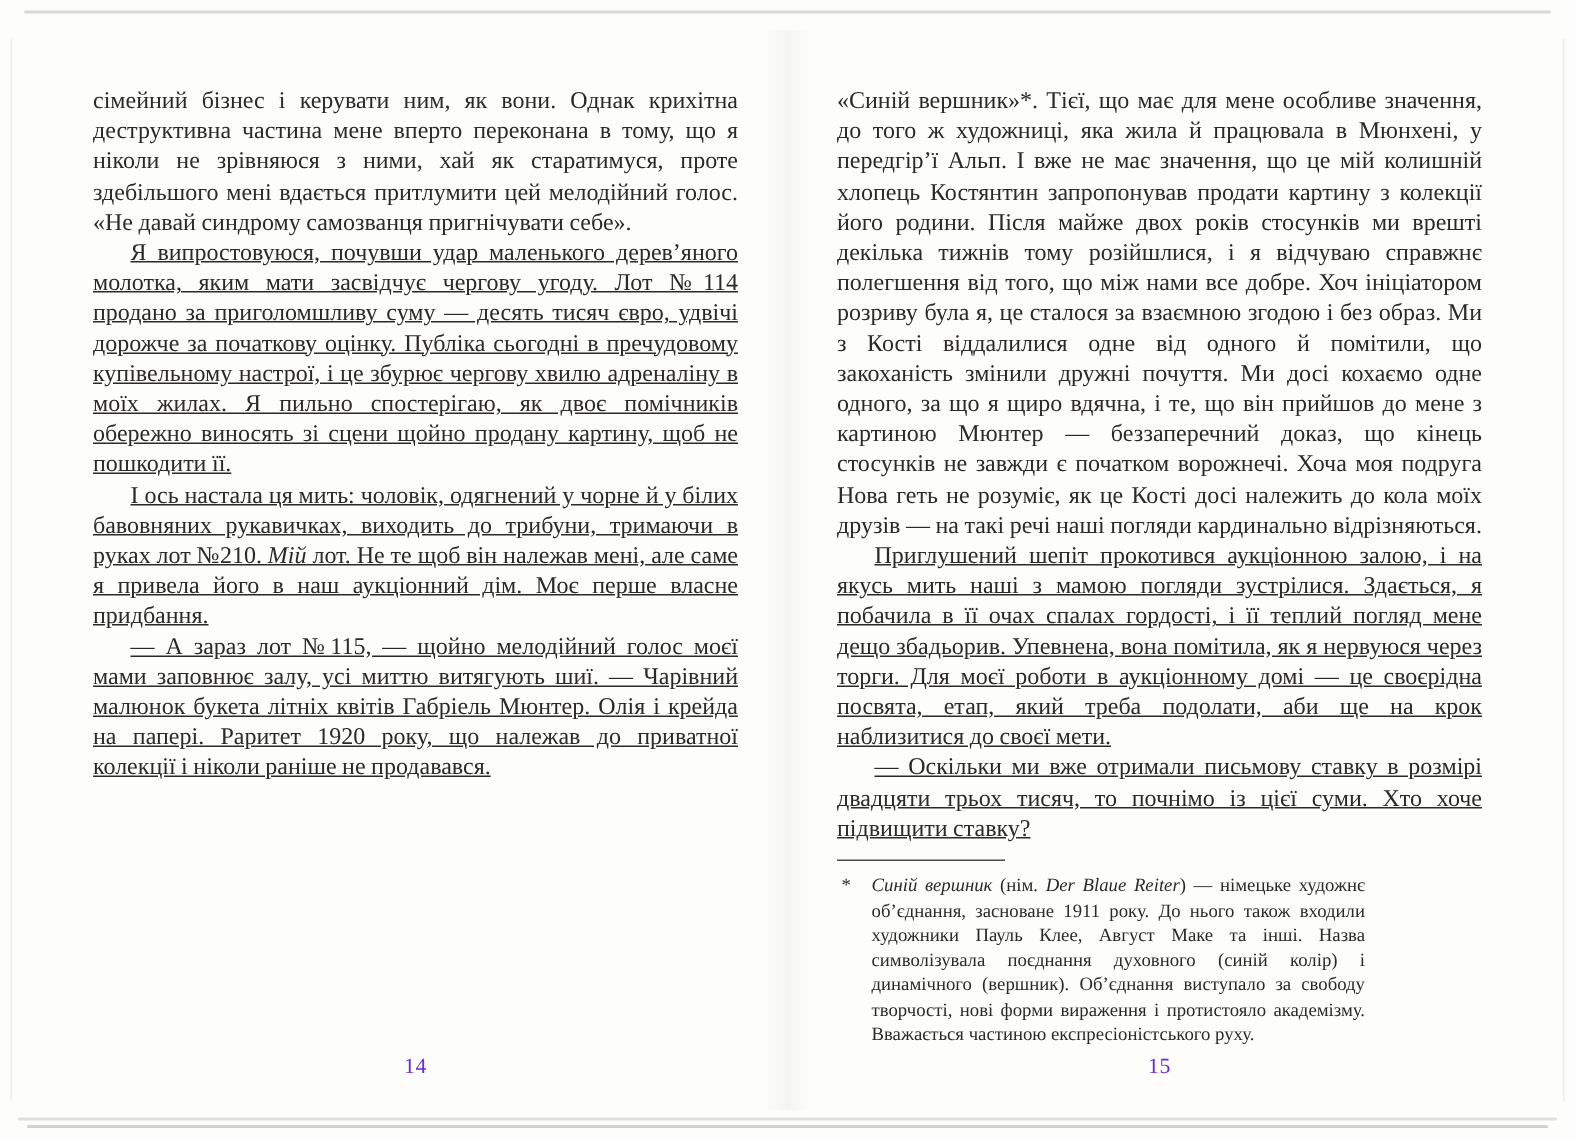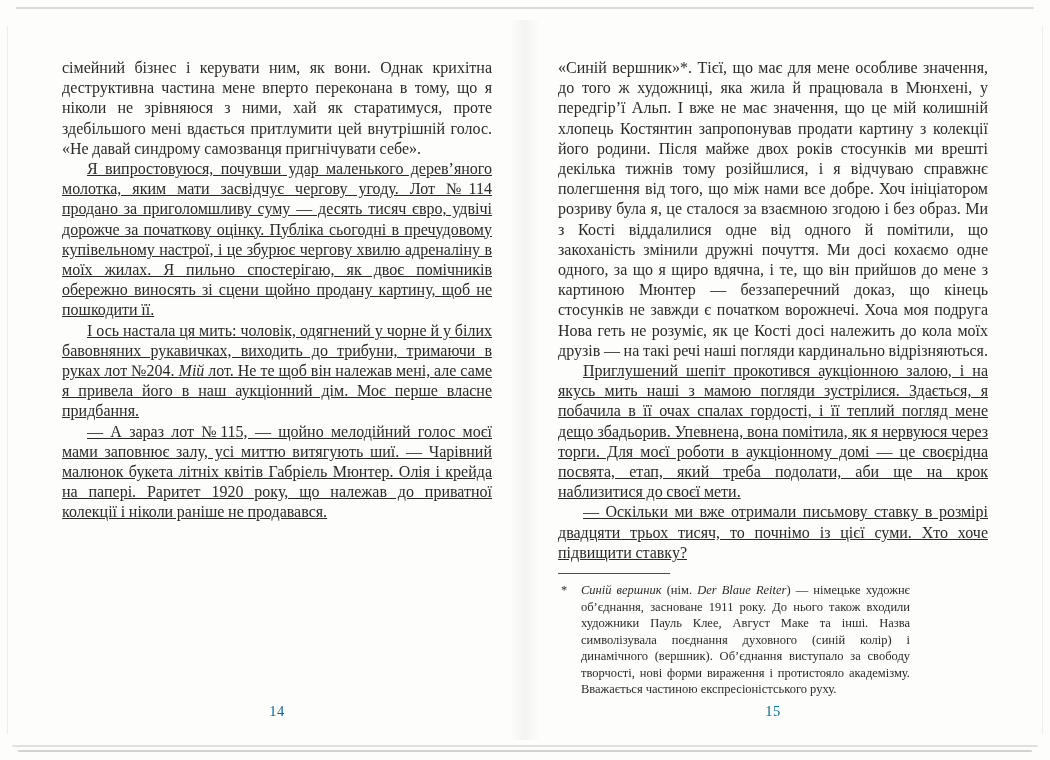--- a/index.html
+++ b/index.html
@@ -33,40 +33,40 @@
   p.para{margin:0;}
   p.para.indent{text-indent:25px;text-decoration:underline;}
   .it{font-style:italic;}
   
   .footnote{margin-top:10px;width:352px;font-size:12.5px;line-height:16.5px;}
   .fn-rule{width:112px;height:1px;background:#4d4b49;margin-bottom:8px;}
   .fn-body{position:relative;padding-left:23px;text-align:justify;hyphens:auto;-webkit-hyphens:auto;}
   .fn-marker{position:absolute;left:3px;top:0;}
   .page-number{
     position:absolute;bottom:0;left:0;width:100%;
-    text-align:center;font-size:14.5px;letter-spacing:0.5px;color:#0369a1;
+    text-align:center;font-size:14.5px;letter-spacing:0.5px;color:#6d28d9;
   }
 </style>
 </head>
 <body style="--ink: #2c2a28; --page: #fdfdfb;">
 
 <div class="canvas">
 
   <div class="edge edge-top"></div>
   <div class="edge edge-bottom-1"></div>
   <div class="edge edge-bottom-2"></div>
   <div class="edge edge-left"></div>
   <div class="edge edge-right"></div>
   <div class="gutter"></div>
 
   <div class="page page-left">
     <div class="text">
-        <p class="para"><span>сімейний бізнес і керувати ним, як вони. Однак крихітна деструктивна частина мене вперто переконана в тому, що я ніколи не зрівняюся з ними, хай як старатимуся, проте здебільшого мені вдається притлумити цей внутрішній голос. «Не давай синдрому самозванця пригнічувати себе».</span></p>
+        <p class="para"><span>сімейний бізнес і керувати ним, як вони. Однак крихітна деструктивна частина мене вперто переконана в тому, що я ніколи не зрівняюся з ними, хай як старатимуся, проте здебільшого мені вдається притлумити цей мелодійний голос. «Не давай синдрому самозванця пригнічувати себе».</span></p>
         <p class="para indent"><span>Я випростовуюся, почувши удар маленького дерев’яного молотка, яким мати засвідчує чергову угоду. Лот №114 продано за приголомшливу суму — десять тисяч євро, удвічі дорожче за початкову оцінку. Публіка сьогодні в пречудовому купівельному настрої, і це збурює чергову хвилю адреналіну в моїх жилах. Я пильно спостерігаю, як двоє помічників обережно виносять зі сцени щойно продану картину, щоб не пошкодити її.</span></p>
-        <p class="para indent"><span>І ось настала ця мить: чоловік, одягнений у чорне й у білих бавовняних рукавичках, виходить до трибуни, тримаючи в руках лот №204. </span><span class="it">Мій</span><span> лот. Не те щоб він належав мені, але саме я привела його в наш аукціонний дім. Моє перше власне придбання.</span></p>
+        <p class="para indent"><span>І ось настала ця мить: чоловік, одягнений у чорне й у білих бавовняних рукавичках, виходить до трибуни, тримаючи в руках лот №210. </span><span class="it">Мій</span><span> лот. Не те щоб він належав мені, але саме я привела його в наш аукціонний дім. Моє перше власне придбання.</span></p>
         <p class="para indent"><span>— А зараз лот №115, — щойно мелодійний голос моєї мами заповнює залу, усі миттю витягують шиї. — Чарівний малюнок букета літніх квітів Габріель Мюнтер. Олія і крейда на папері. Раритет 1920 року, що належав до приватної колекції і ніколи раніше не продавався.</span></p>
       </div>
     <div class="page-number">14</div>
   </div>
 
   <div class="page page-right">
     <div class="text">
         <p class="para"><span>«Синій вершник»*. Тієї, що має для мене особливе значення, до того ж художниці, яка жила й працювала в Мюнхені, у передгір’ї Альп. І вже не має значення, що це мій колишній хлопець Костянтин запропонував продати картину з колекції його родини. Після майже двох років стосунків ми врешті декілька тижнів тому розійшлися, і я відчуваю справжнє полегшення від того, що між нами все добре. Хоч ініціатором розриву була я, це сталося за взаємною згодою і без образ. Ми з Кості віддалилися одне від одного й помітили, що закоханість змінили дружні почуття. Ми досі кохаємо одне одного, за що я щиро вдячна, і те, що він прийшов до мене з картиною Мюнтер — беззаперечний доказ, що кінець стосунків не завжди є початком ворожнечі. Хоча моя подруга Нова геть не розуміє, як це Кості досі належить до кола моїх друзів — на такі речі наші погляди кардинально відрізняються.</span></p>
         <p class="para indent"><span>Приглушений шепіт прокотився аукціонною залою, і на якусь мить наші з мамою погляди зустрілися. Здається, я побачила в її очах спалах гордості, і її теплий погляд мене дещо збадьорив. Упевнена, вона помітила, як я нервуюся через торги. Для моєї роботи в аукціонному домі — це своєрідна посвята, етап, який треба подолати, аби ще на крок наблизитися до своєї мети.</span></p>
         <p class="para indent"><span>— Оскільки ми вже отримали письмову ставку в розмірі двадцяти трьох тисяч, то почнімо із цієї суми. Хто хоче підвищити ставку?</span></p>

